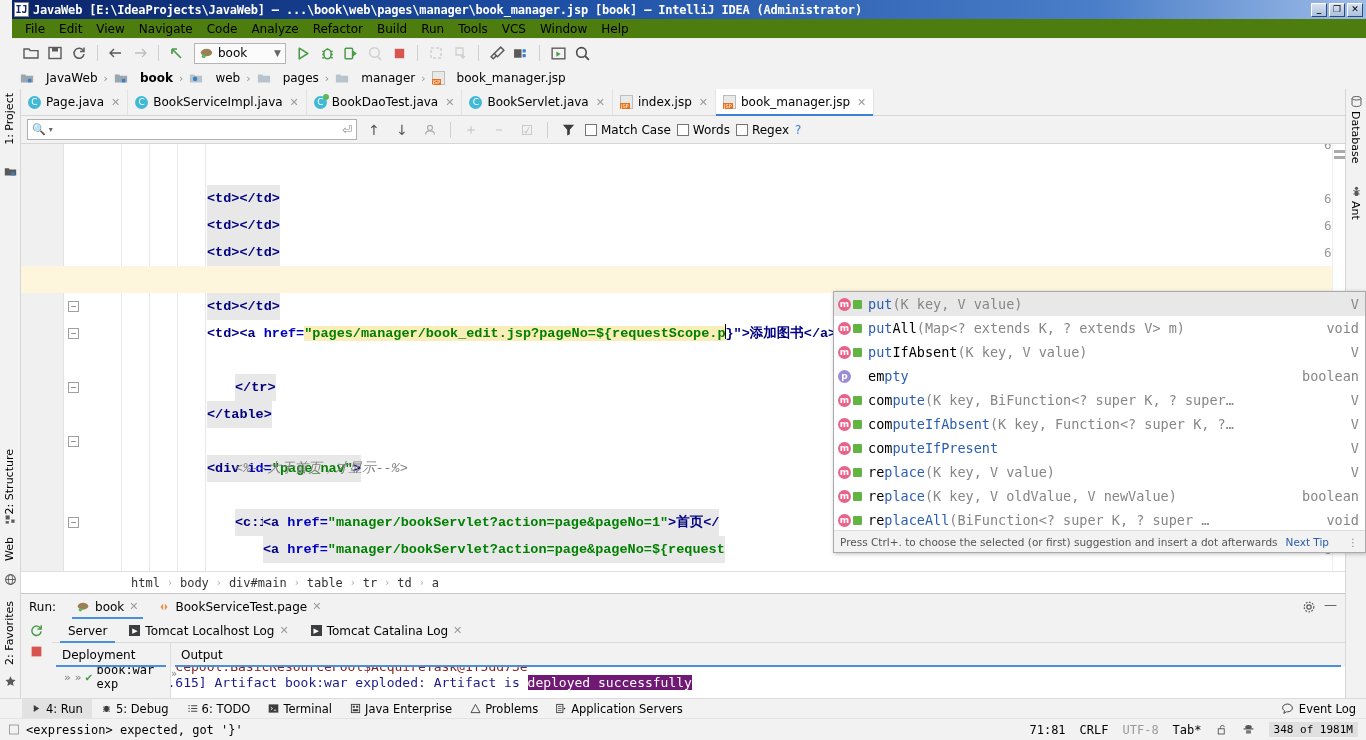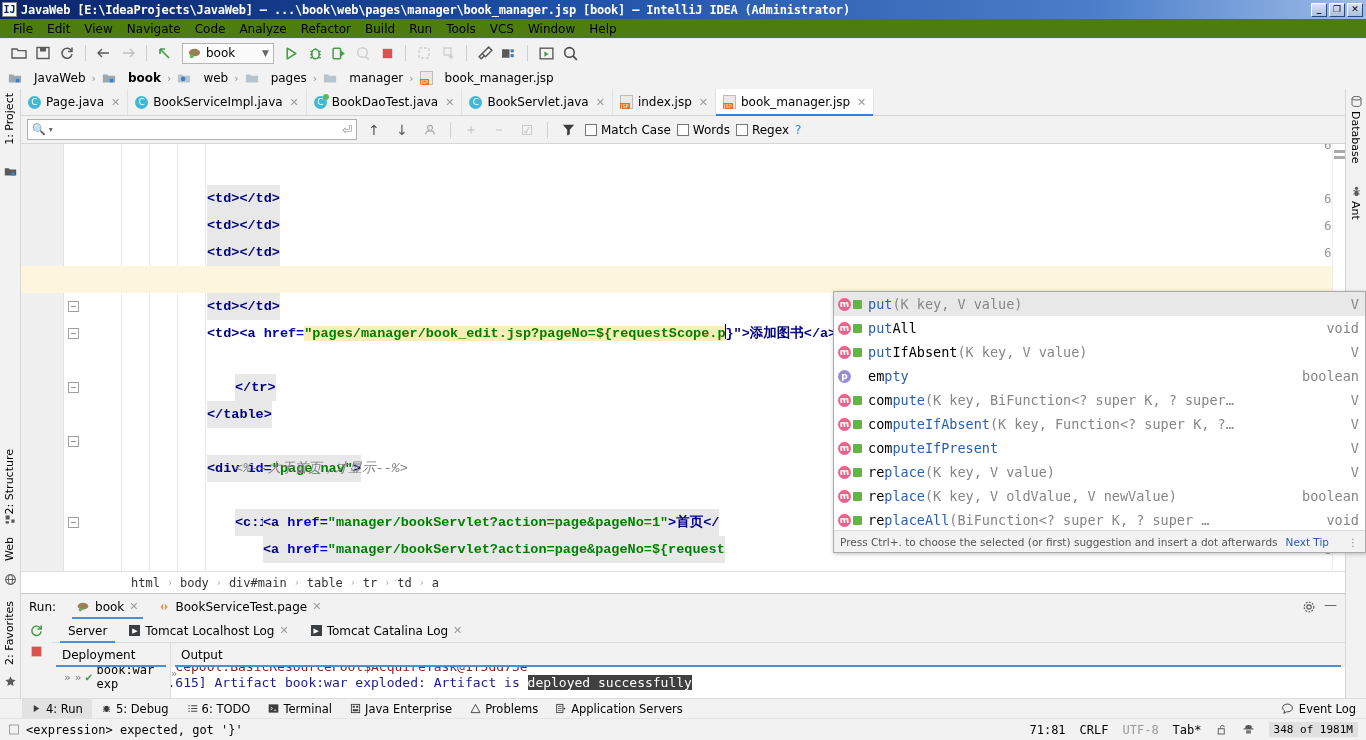--- a/index.html
+++ b/index.html
@@ -5,21 +5,21 @@
   * { box-sizing: border-box; }
   html, body {
     margin: 0; padding: 0;
     width: 1366px; height: 740px;
     overflow: hidden;
     background: #f2f2f2;
     font-family: "DejaVu Sans", sans-serif;
     font-size: 12px;
     color: #000;
   }
-  #app { position: relative; width: 1366px; height: 740px; }
+  #app { position: relative; width: 1366px; height: 740px; padding-left: 12px; }
 
   
   .titlebar {
     height: 19px; width: 100%;
     background: linear-gradient(to right, #0a246a 0%, #1d4fa5 40%, #4a7ec8 80%, #9ebce8 100%);
     display: flex; align-items: center;
     color: #fff; font-family: "DejaVu Sans Mono", monospace;
     font-size: 12px; font-weight: bold;
     padding-left: 2px;
   }
@@ -299,21 +299,21 @@
   }
   .chev { color: #777; font-size: 11px; }
   .console {
     font-family: "DejaVu Sans Mono", monospace; font-size: 13px;
     padding-left: 6px; overflow: hidden; background: #fff; height: 32px;
     position: relative;
   }
   .cline { white-space: pre; line-height: 16px; }
   .cline.red { color: #8b2020; }
   .cline.blue { color: #1a1a8b; }
-  .consel { background: #404040; color: #fff; }
+  .consel { background: #701a75; color: #fff; }
 
   
   .statusbar {
     position: absolute; left: 0; right: 0; bottom: 22px; height: 20px;
     background: #f2f2f2; display: flex; align-items: center;
     font-size: 11.5px; padding-left: 22px; gap: 0px;
     border-top: 1px solid #dcdcdc;
   }
   .sbitem { display:flex; align-items:center; gap:4px; padding: 0 9px; height:20px;}
   .sbitem.sel { background: #e2e2e2; }
@@ -781,20 +781,21 @@
       <span class="acicon m">m</span>
       <span class="acgreen"></span>
       <span class="acname"><span class="mm">put</span><span></span></span>
       <span class="acargs">(K key, V value)</span>
       <span class="actype">V</span>
     </div>
     <div class="acrow">
       <span class="acicon m">m</span>
       <span class="acgreen"></span>
       <span class="acname"><span class="mm">put</span><span>All</span></span>
+      <span class="acargs">(Map&lt;? extends K, ? extends V&gt; m)</span>
       <span class="actype">void</span>
     </div>
     <div class="acrow">
       <span class="acicon m">m</span>
       <span class="acgreen"></span>
       <span class="acname"><span class="mm">put</span><span>IfAbsent</span></span>
       <span class="acargs">(K key, V value)</span>
       <span class="actype">V</span>
     </div>
     <div class="acrow">

